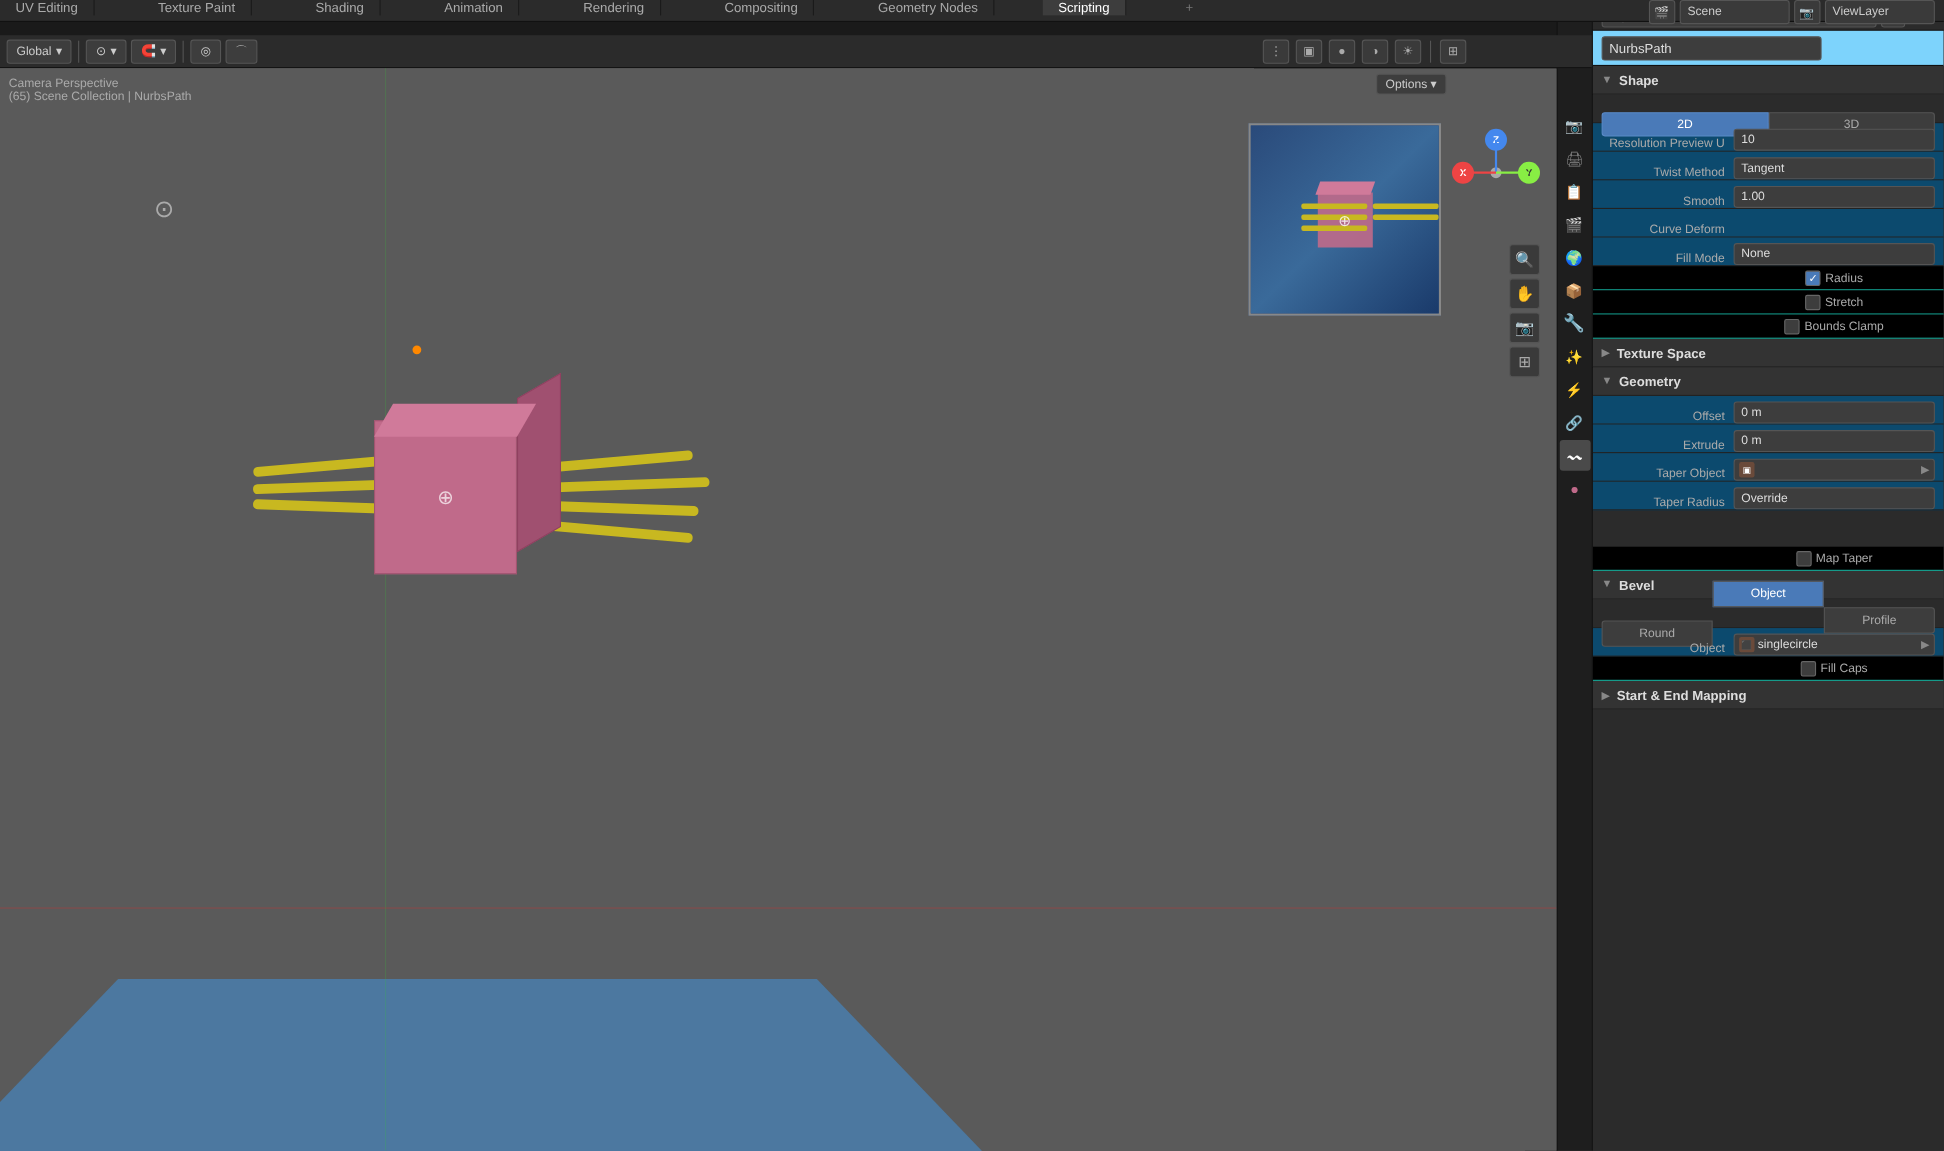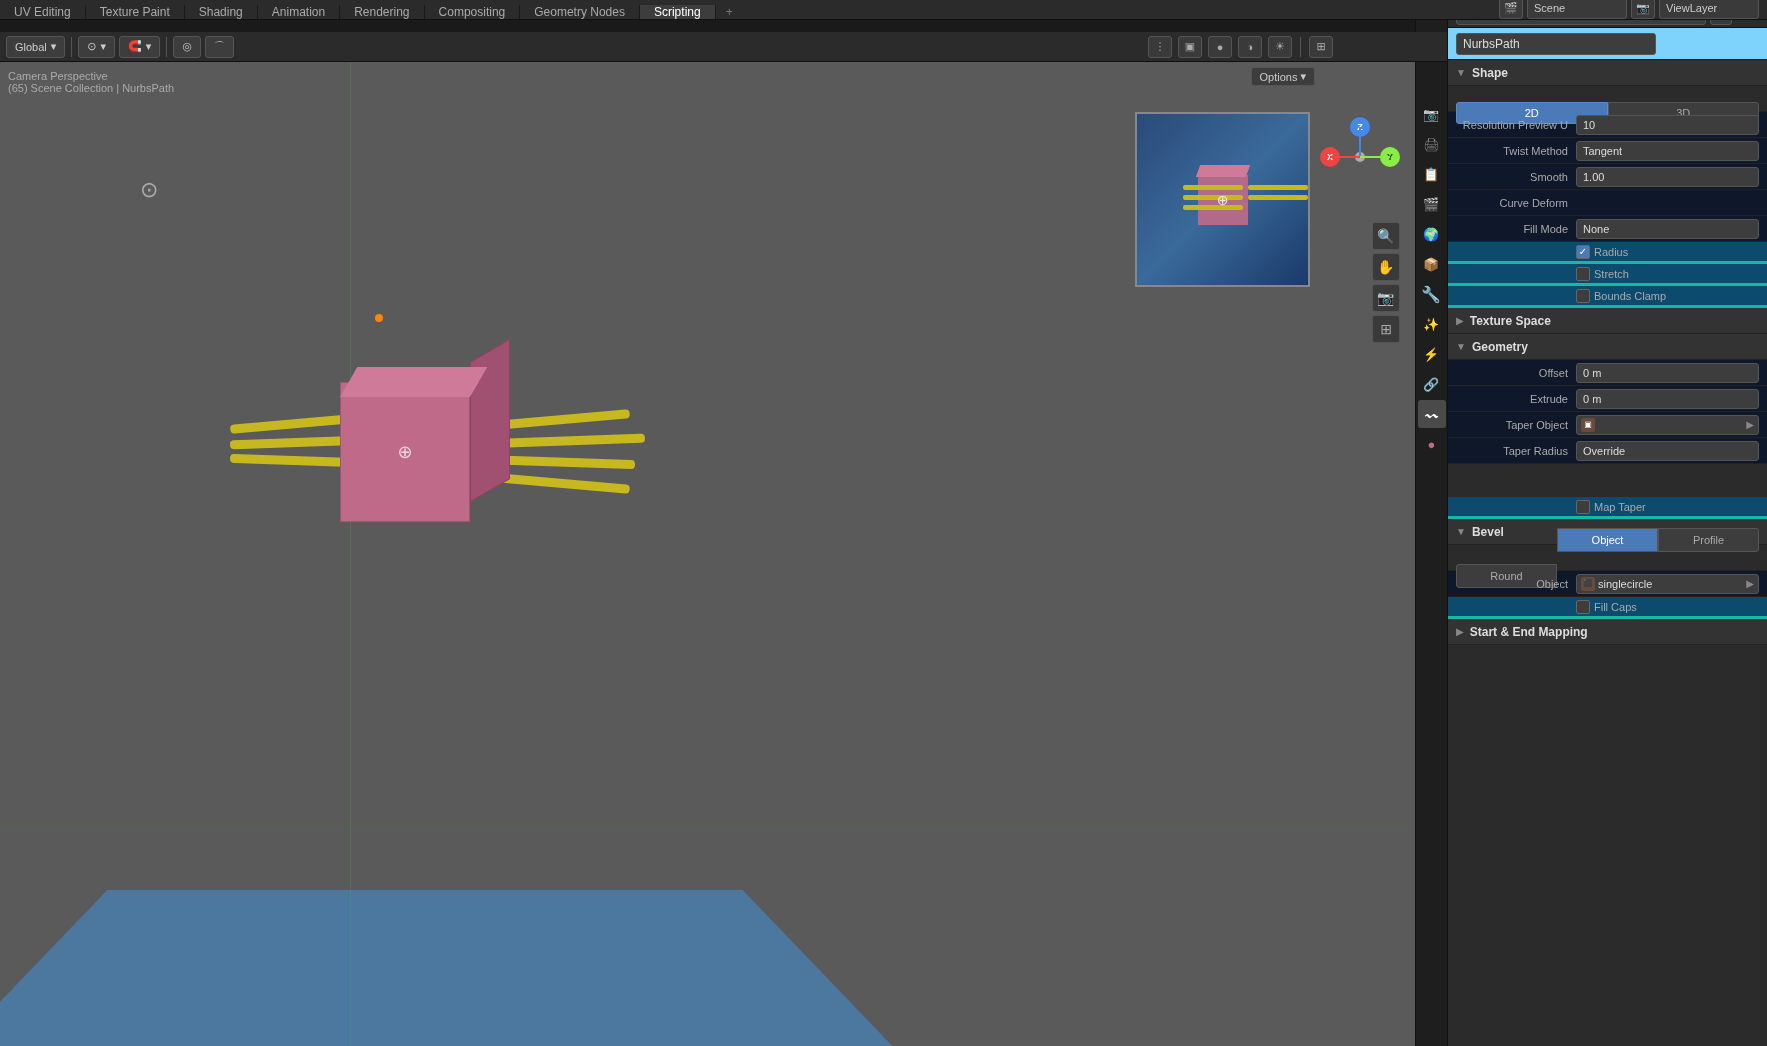--- a/index.html
+++ b/index.html
@@ -14,23 +14,24 @@
       position: relative;
     }
 
     
     .top-tabbar {
       position: absolute;
       top: 0; left: 0; right: 0;
       height: 20px;
       background: #2b2b2b;
       display: flex;
-      align-items: flex-end;
+      align-items: flex-start;
       border-bottom: 1px solid #111;
       z-index: 100;
+      gap: 44px;
     }
     .top-tab {
       padding: 0 14px;
       display: flex;
       align-items: center;
       font-size: 12px;
       color: #aaa;
       cursor: pointer;
       border-right: 1px solid #1a1a1a;
     }
@@ -189,24 +190,24 @@
     .section-title {
       font-size: 12px;
       font-weight: bold;
       color: #ddd;
     }
 
     
     .prop-row {
       height: 26px;
       display: flex;
-      align-items: center;
+      align-items: flex-end;
       padding: 0 8px;
       border-bottom: 1px solid #222;
-      background: #0f172a;
+      background: #0c4a6e;
     }
     .prop-label {
       flex: 0 0 120px;
       font-size: 11px;
       color: #aaa;
       text-align: right;
       padding-right: 8px;
     }
     .prop-value {
       flex: 1;
@@ -254,22 +255,23 @@
     }
     .toggle-btn:first-child { border-radius: 3px 0 0 3px; }
     .toggle-btn:last-child { border-radius: 0 3px 3px 0; }
 
     
     .checkbox-row {
       height: 22px;
       display: flex;
       align-items: center;
       padding: 0 8px;
-      border-bottom: 3px solid #14b8a6;
-      background: #0c4a6e;
+      border-bottom: 1px solid #14b8a6;
+      background: #000000;
+      justify-content: center;
     }
     .checkbox-indent {
       flex: 0 0 120px;
     }
     .checkbox-item {
       display: flex;
       align-items: center;
       gap: 4px;
       font-size: 11px;
       color: #aaa;
@@ -309,21 +311,21 @@
       border: 1px solid #555;
       font-size: 11px;
       color: #aaa;
       cursor: pointer;
     }
     .bevel-btn.active {
       background: #4a7ab8;
       color: #fff;
     }
     .bevel-btn:first-child { border-radius: 3px 0 0 3px; margin-top: 36px; }
-    .bevel-btn:last-child { border-radius: 0 3px 3px 0; }
+    .bevel-btn:last-child { border-radius: 0 3px 3px 0; margin-top: 24px; }
 
     
     .prop-value-with-icon {
       flex: 1;
       background: #3d3d3d;
       border: 1px solid #555;
       border-radius: 3px;
       height: 20px;
       padding: 0 4px;
       font-size: 11px;

